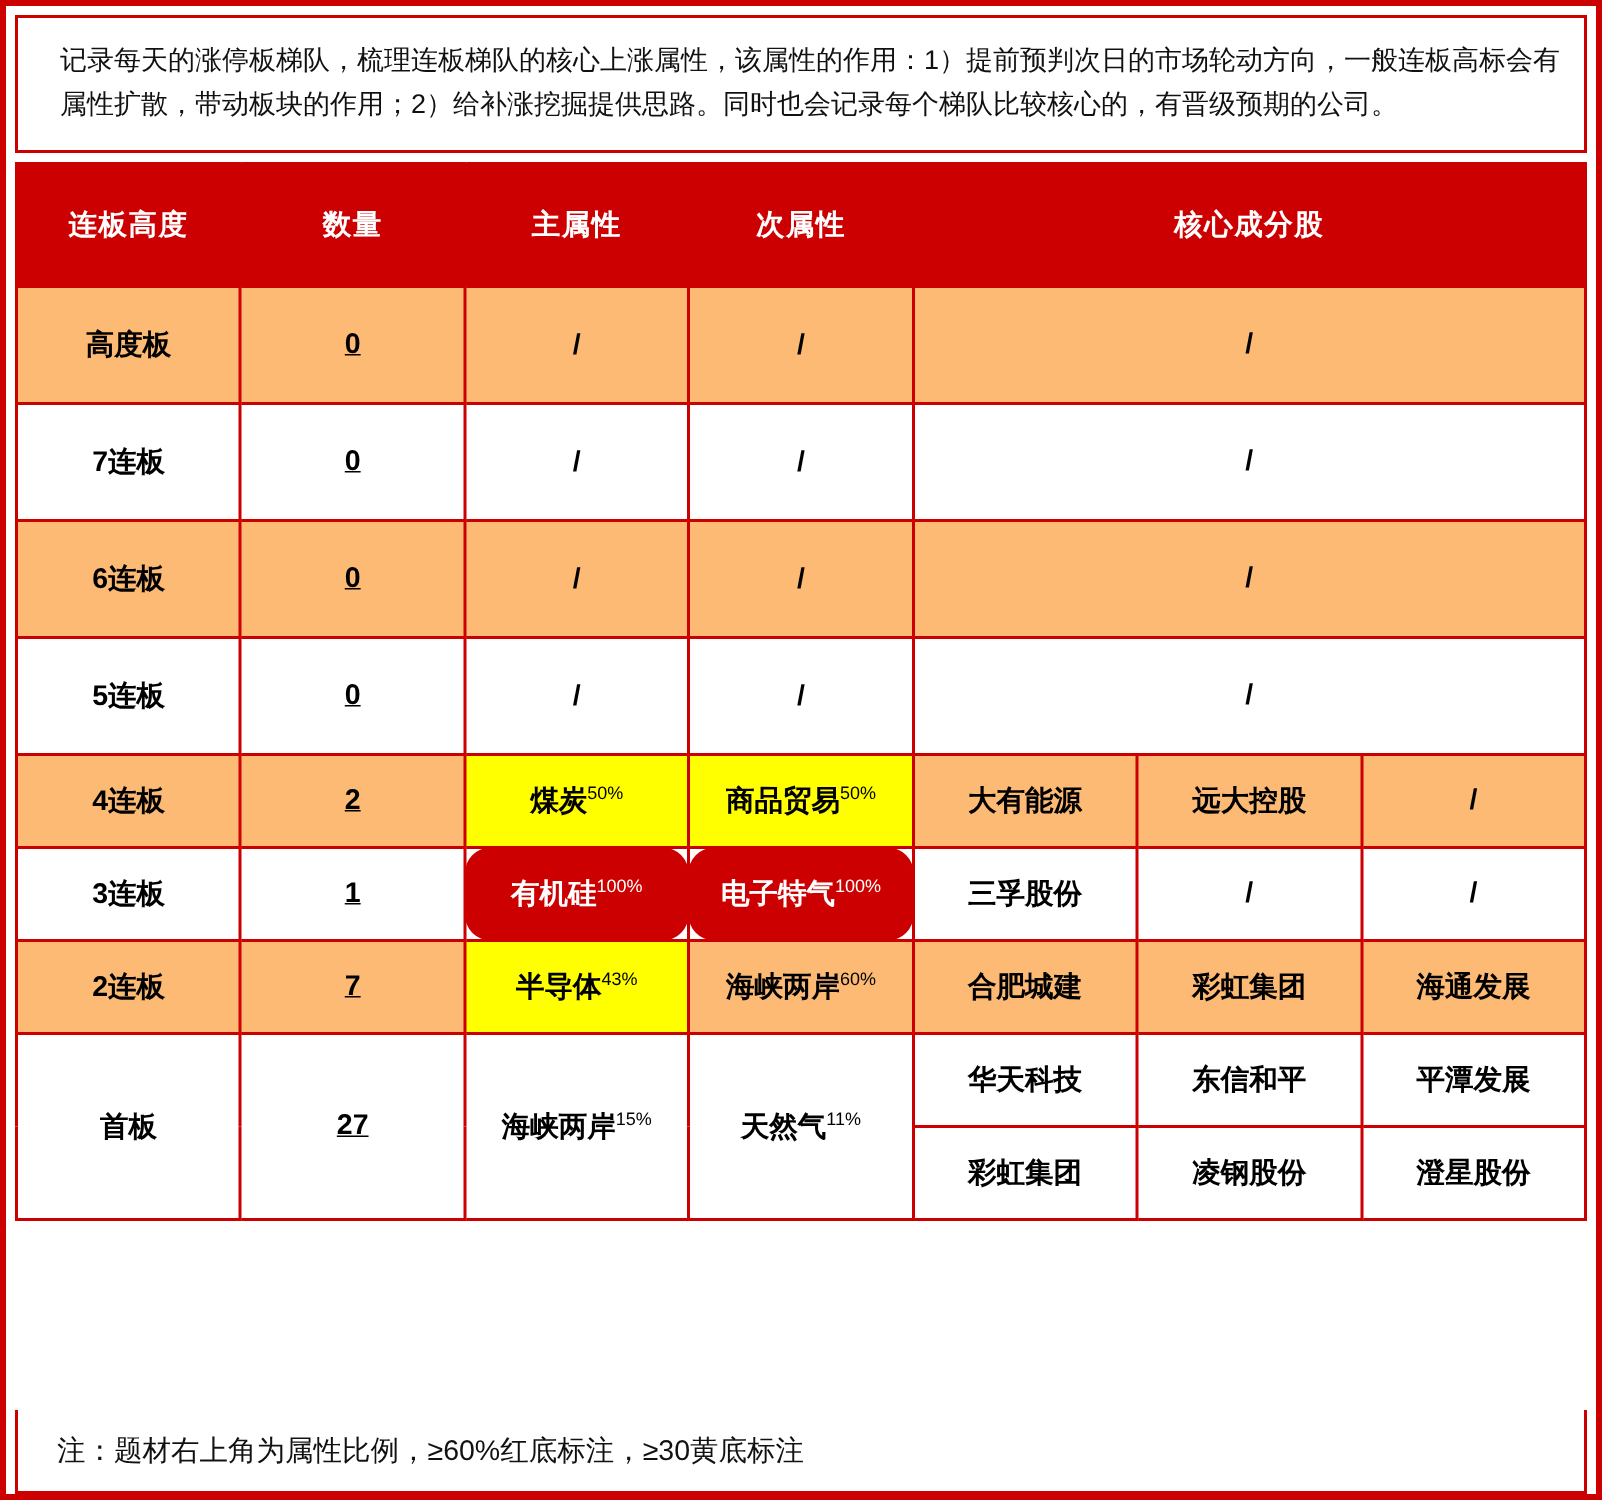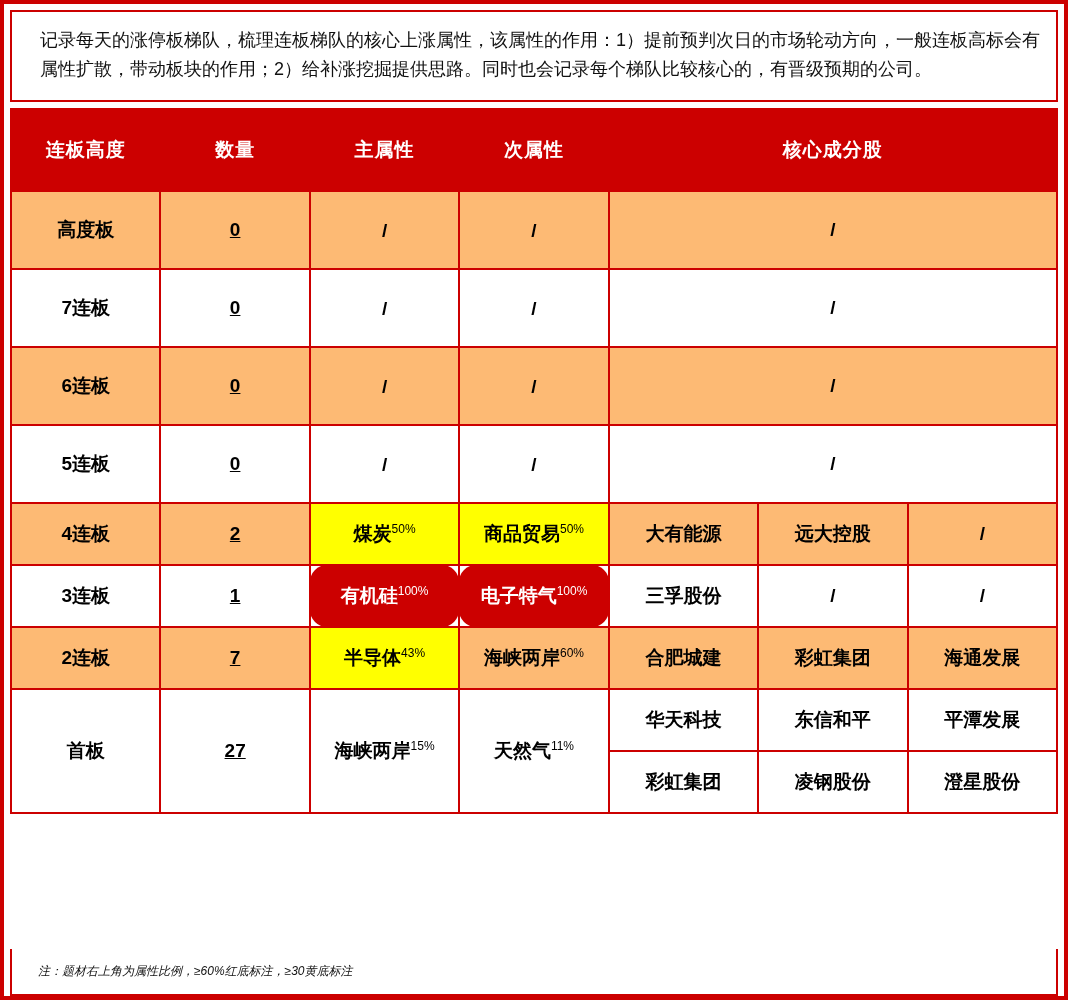--- a/index.html
+++ b/index.html
@@ -78,25 +78,24 @@
   td.stock-cell { font-size: 20px; }
   .hl-yellow { background: #ffff00 !important; }
   .hl-red { background: #cc0000 !important; color: #ffffff; }
   sup.pct { font-size: 12px; font-weight: normal; vertical-align: super; }
   .row-h-tall { height: 78px; }
   .row-h-mid { height: 62px; }
   .note {
     margin: 0 6px 0 6px;
     border: 2px solid #cc0000;
     border-top: none;
-    font-size: 12px;
+    font-size: 19px;
     padding: 14px 16px 14px 26px;
     font-weight: 500;
     color: #111111;
-    font-style: italic;
   }
 </style>
 </head>
 <body>
 
 <div class="page">
 
 
   <div class="intro">记录每天的涨停板梯队，梳理连板梯队的核心上涨属性，该属性的作用：1）提前预判次日的市场轮动方向，一般连板高标会有属性扩散，带动板块的作用；2）给补涨挖掘提供思路。同时也会记录每个梯队比较核心的，有晋级预期的公司。</div>
 

